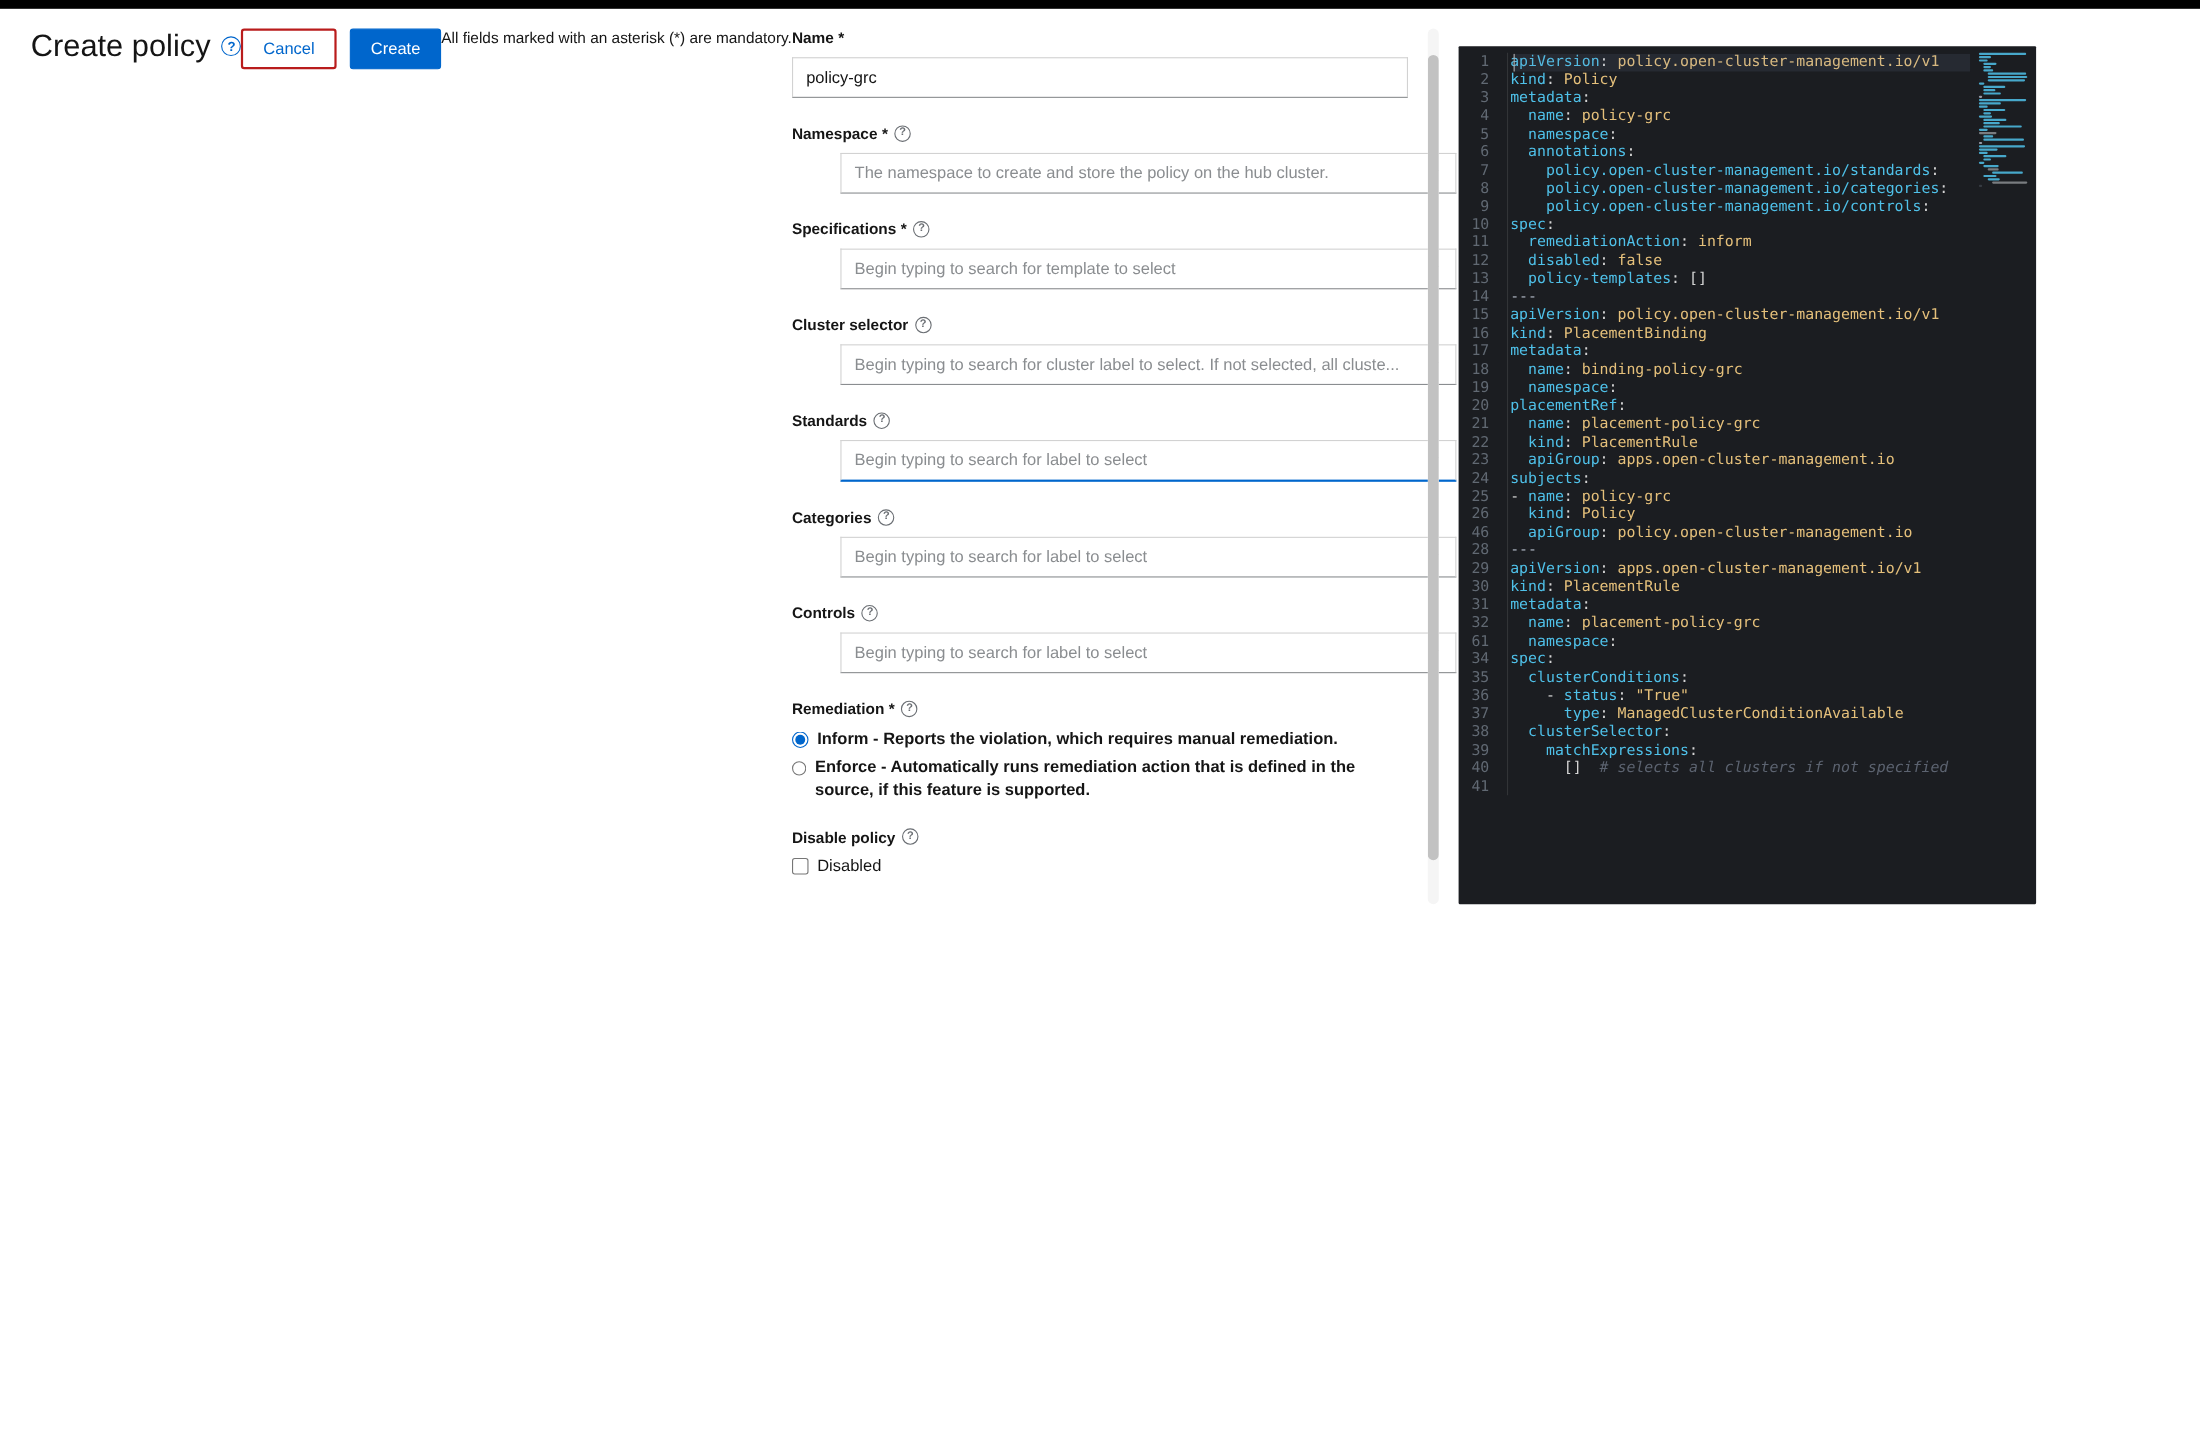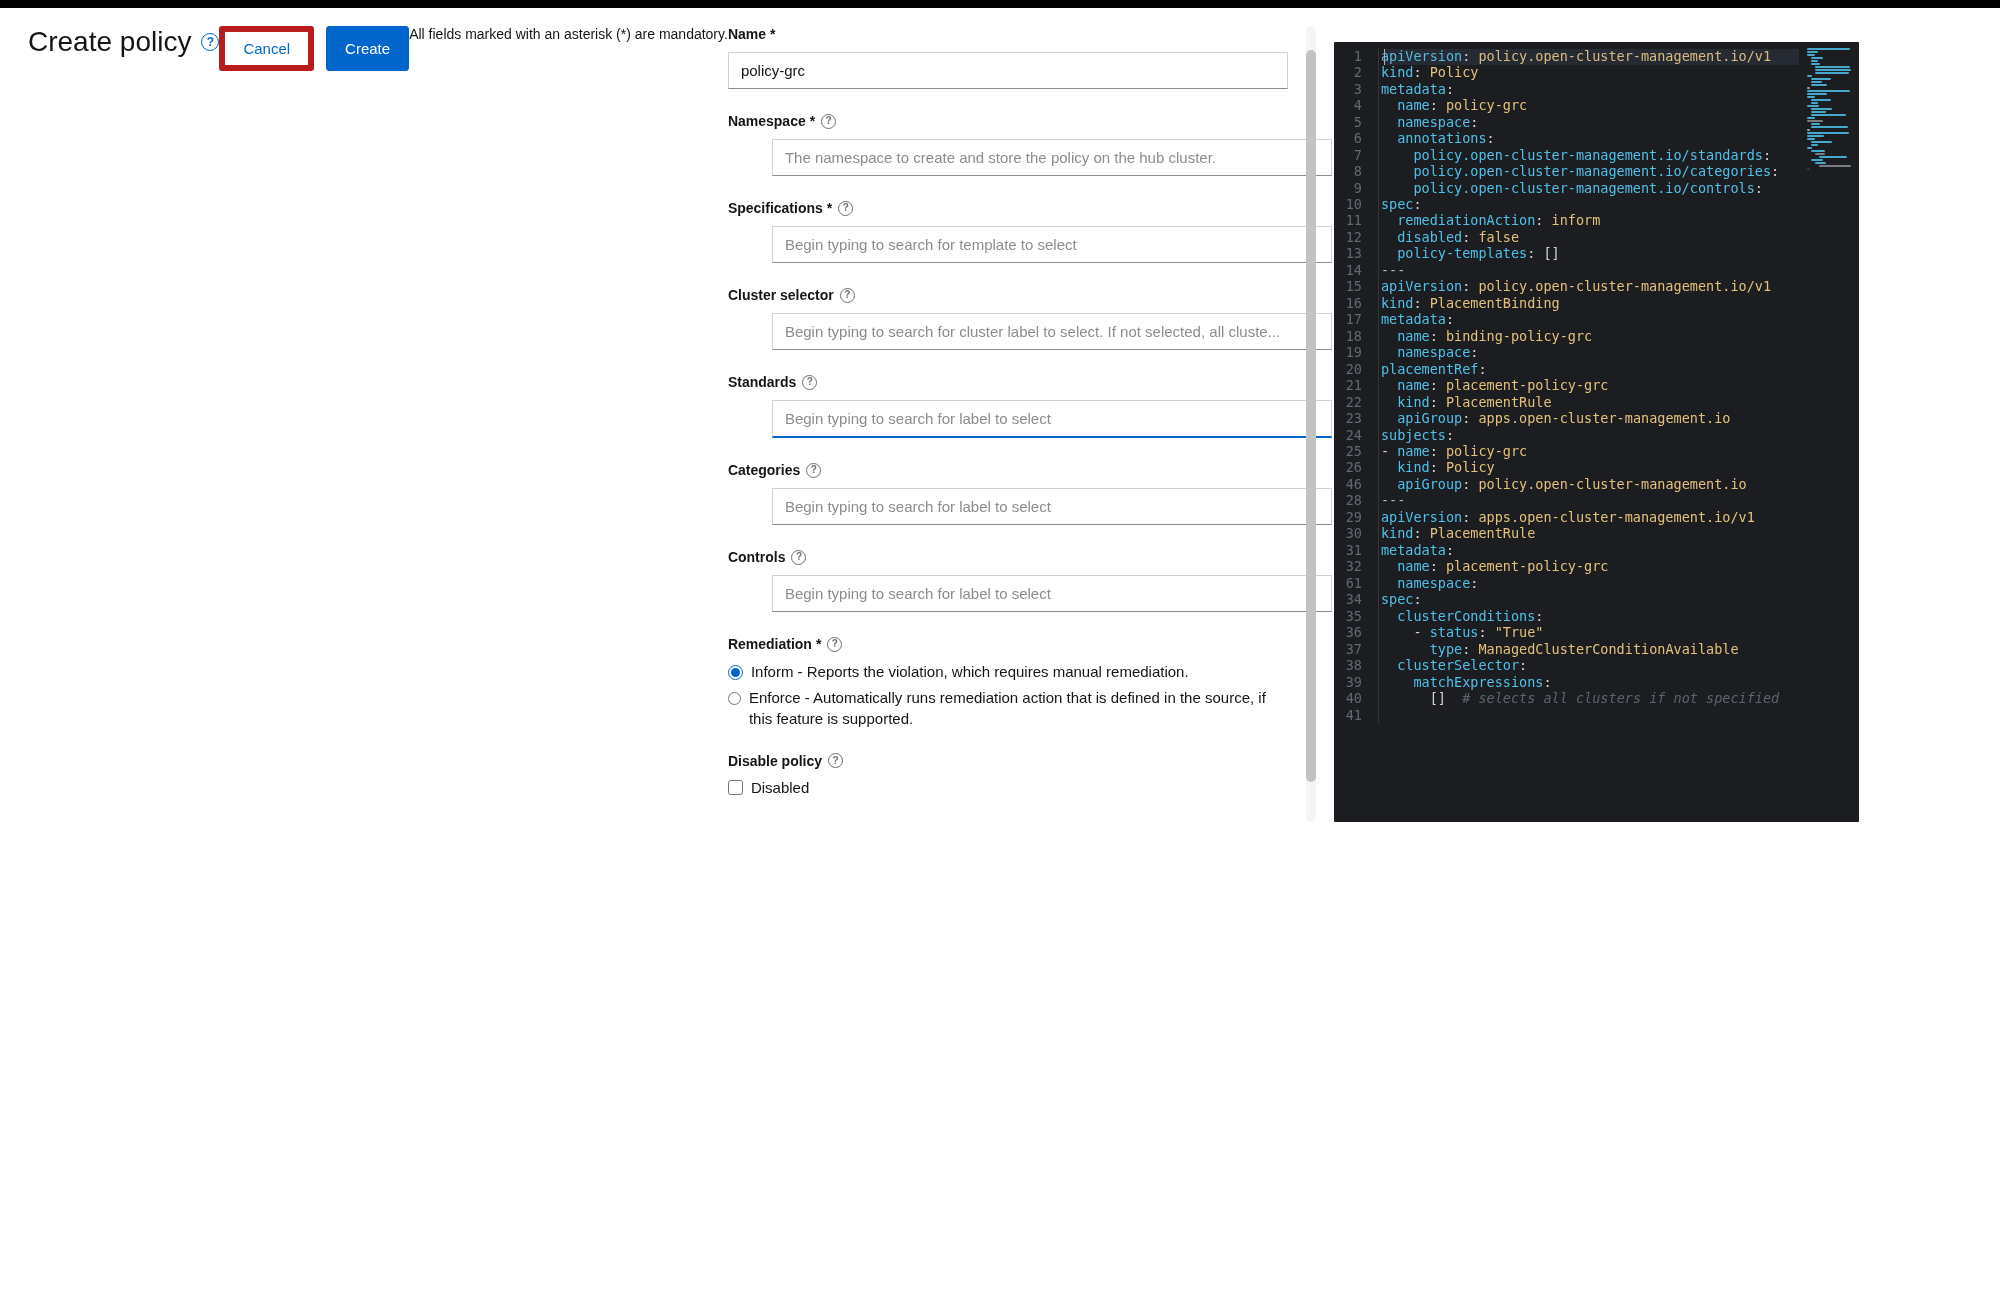--- a/index.html
+++ b/index.html
@@ -50,21 +50,21 @@
   .btn-row { display:flex; gap: 12px; }
   .btn {
     padding: 8px 18px;
     font-size: 15px;
     border-radius: 3px;
     cursor: pointer;
     font-family: inherit;
   }
   .btn-secondary {
     background: #fff;
-    border: 6px solid #b91c1c;
+    border: 2px solid #b91c1c;
     color: #0066cc;
   }
   .btn-primary {
     background: #0066cc;
     border: 1px solid #0066cc;
     color: #fff;
   }
   .mandatory-note {
     font-size: 14px;
     margin-bottom: 24px;
@@ -144,20 +144,21 @@
   .radio-item input[type=radio] {
     margin-top: 3px;
     width: 15px; height: 15px;
     accent-color: #0066cc;
     cursor: pointer;
   }
   .radio-label {
     font-size: 15px;
     line-height: 1.35;
     color: #151515;
+    font-weight: bold;
   }
   .checkbox-item {
     display: flex;
     align-items: center;
     gap: 8px;
   }
   .checkbox-item input[type=checkbox] {
     width: 15px; height: 15px;
     cursor: pointer;
   }

